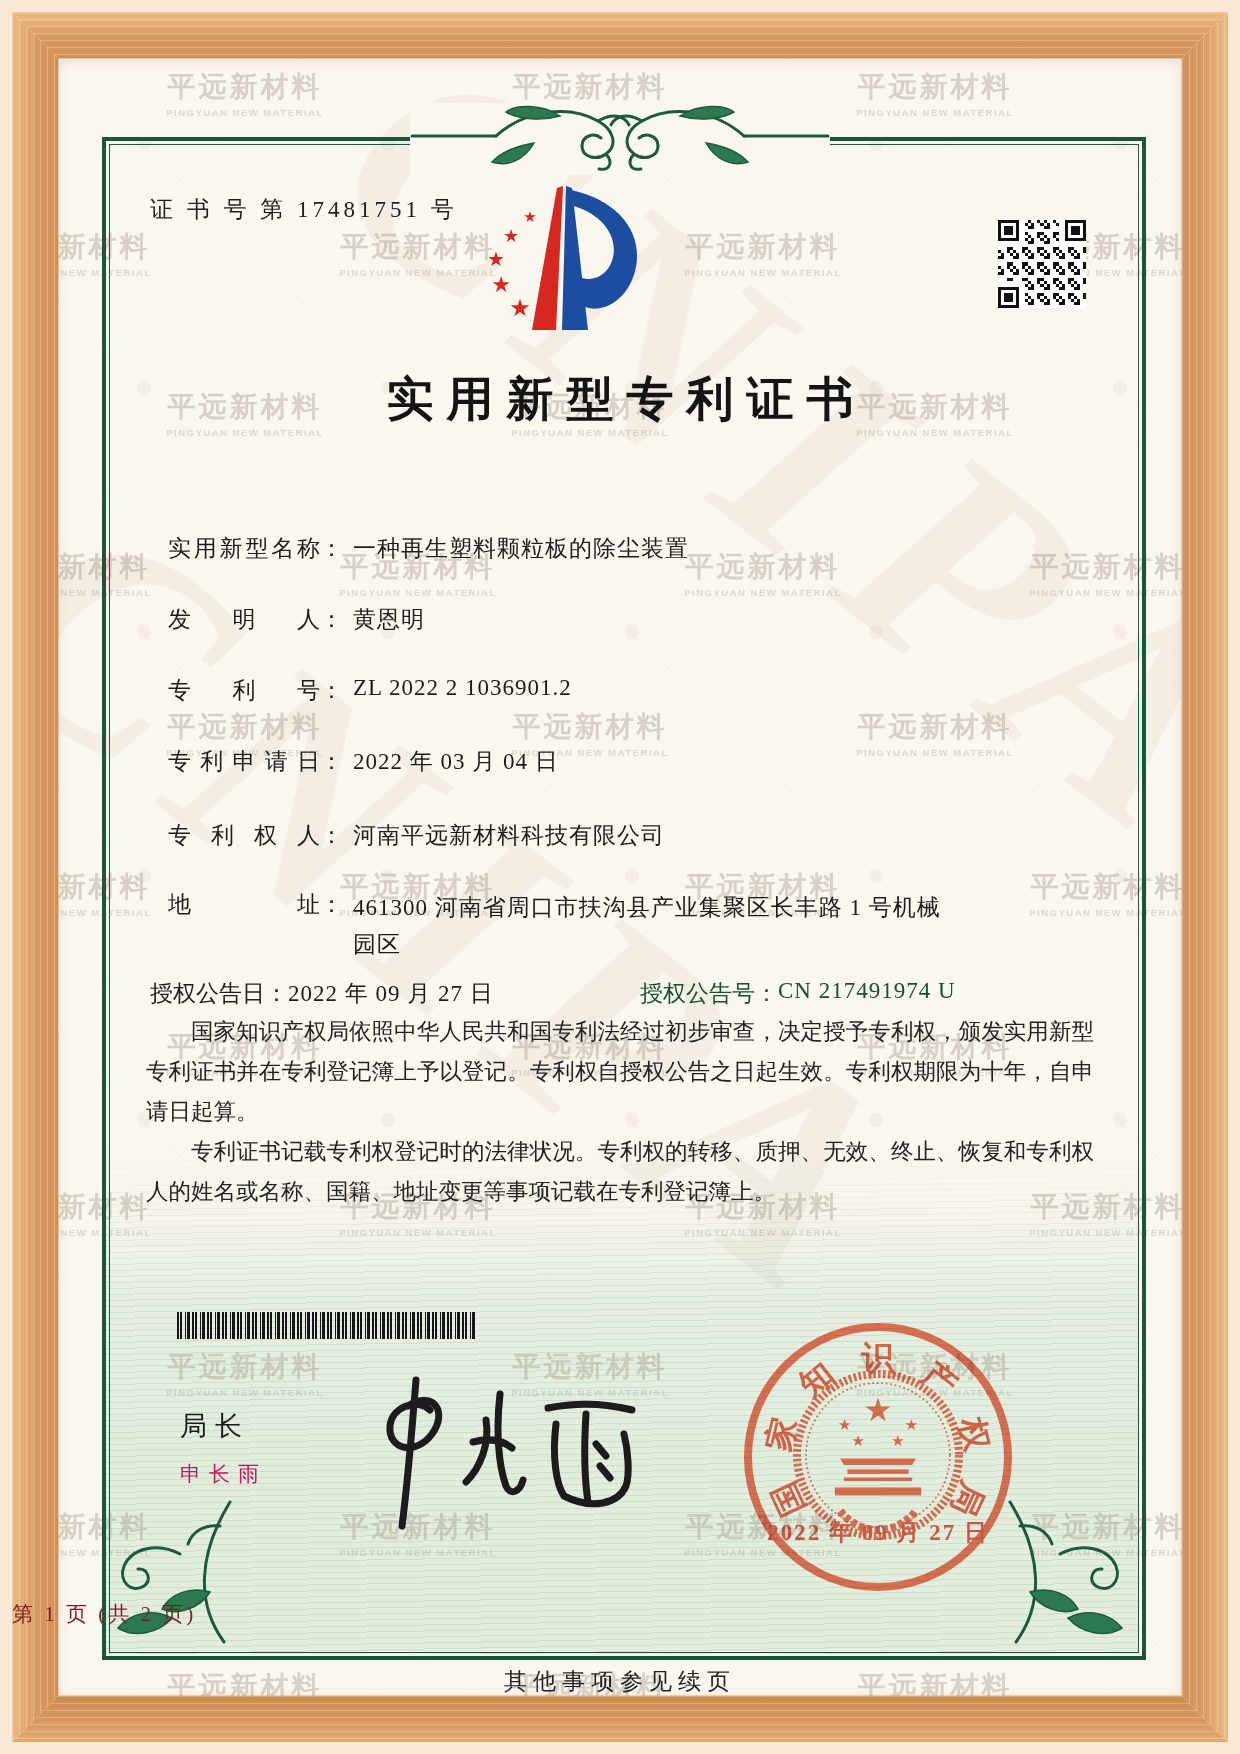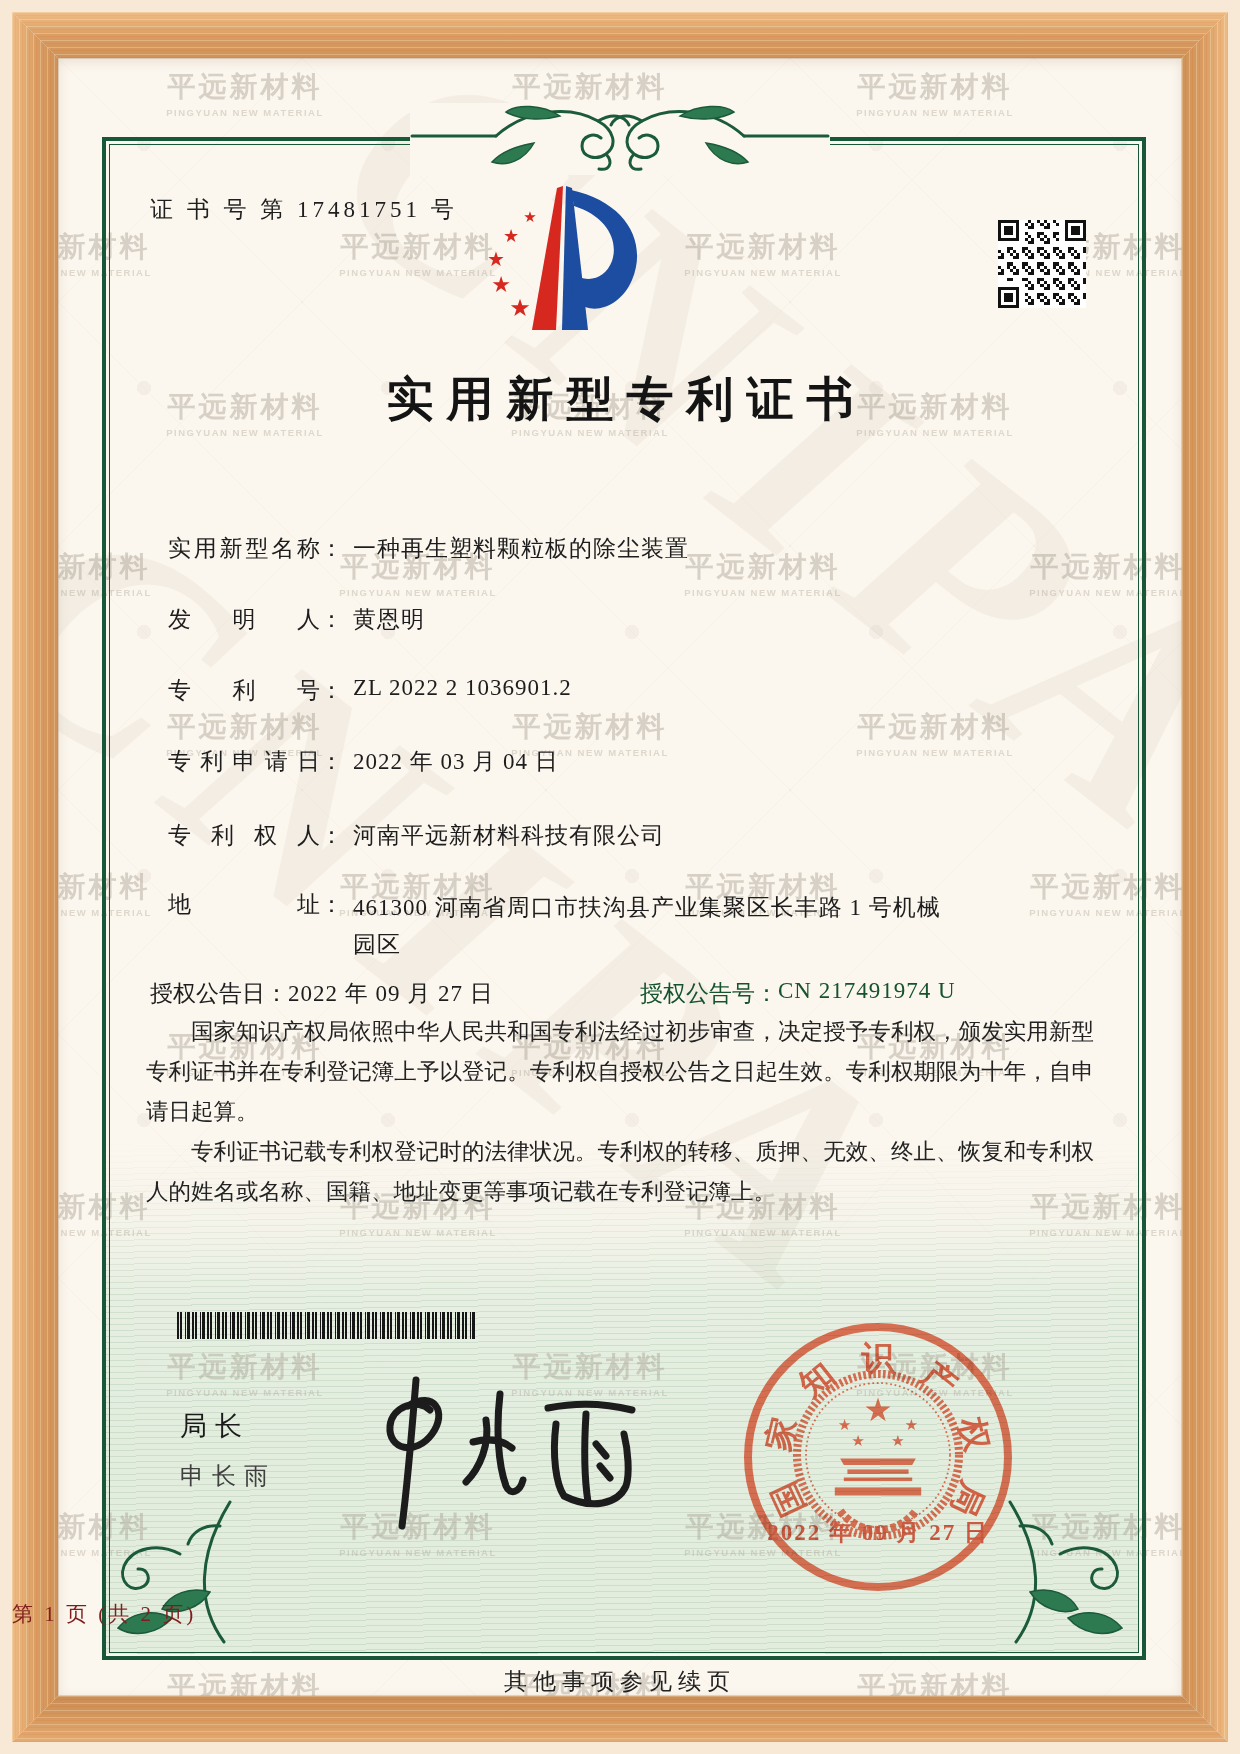--- a/index.html
+++ b/index.html
@@ -74,21 +74,21 @@
   .grant-row{position:absolute;left:150px;top:978px;font-size:23px;color:#1d1d1d;white-space:nowrap;}
   .grant-no{position:absolute;left:640px;top:978px;font-size:23px;color:#14532d;white-space:nowrap;}
 
   .paras{position:absolute;left:146px;top:1012px;width:948px;font-size:22.5px;line-height:40px;color:#222;text-align:justify;}
   .paras p{margin:0;text-indent:2em;}
 
   .barcode{position:absolute;left:177px;top:1312px;width:300px;height:27px;
     background:repeating-linear-gradient(90deg,#161616 0 2px,rgba(0,0,0,0) 2px 3px,#161616 3px 5px,rgba(0,0,0,0) 5px 8px,#161616 8px 9px,rgba(0,0,0,0) 9px 10px,#161616 10px 13px,rgba(0,0,0,0) 13px 15px);}
 
   .signer-title{position:absolute;left:180px;top:1408px;font-size:27px;letter-spacing:8px;color:#1b1b1b;}
-  .signer-name{position:absolute;left:180px;top:1460px;font-size:24px;letter-spacing:8px;color:#404040;}
+  .signer-name{position:absolute;left:180px;top:1460px;font-size:21px;letter-spacing:8px;color:#be185d;}
   .signature{position:absolute;left:330px;top:1368px;width:320px;height:165px;}
 
   
   .seal{position:absolute;left:744px;top:1323px;width:252px;height:252px;border:8px solid #ee6a4e;border-radius:50%;
     opacity:.92;mix-blend-mode:multiply;}
   .seal-emblem{position:absolute;left:36px;top:34px;width:180px;height:180px;}
   .seal-arc{position:absolute;inset:0;}
   .seal-arc span{position:absolute;left:50%;top:50%;width:36px;height:36px;margin:-18px 0 0 -18px;
     font-size:33px;font-weight:bold;color:#ea5f43;text-align:center;line-height:36px;}
   .seal-date{position:absolute;left:50%;top:186px;transform:translateX(-50%);white-space:nowrap;

